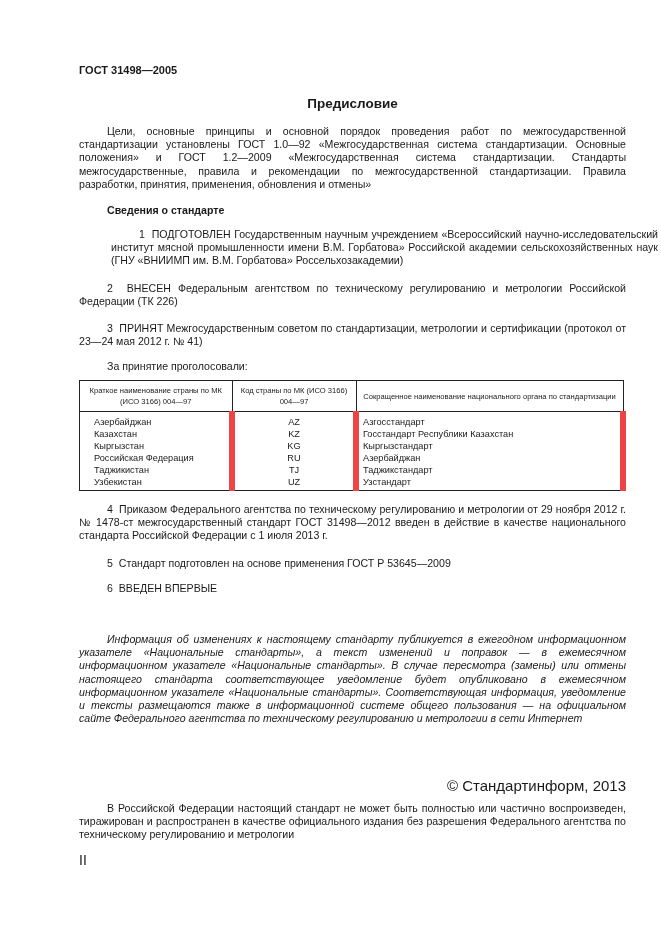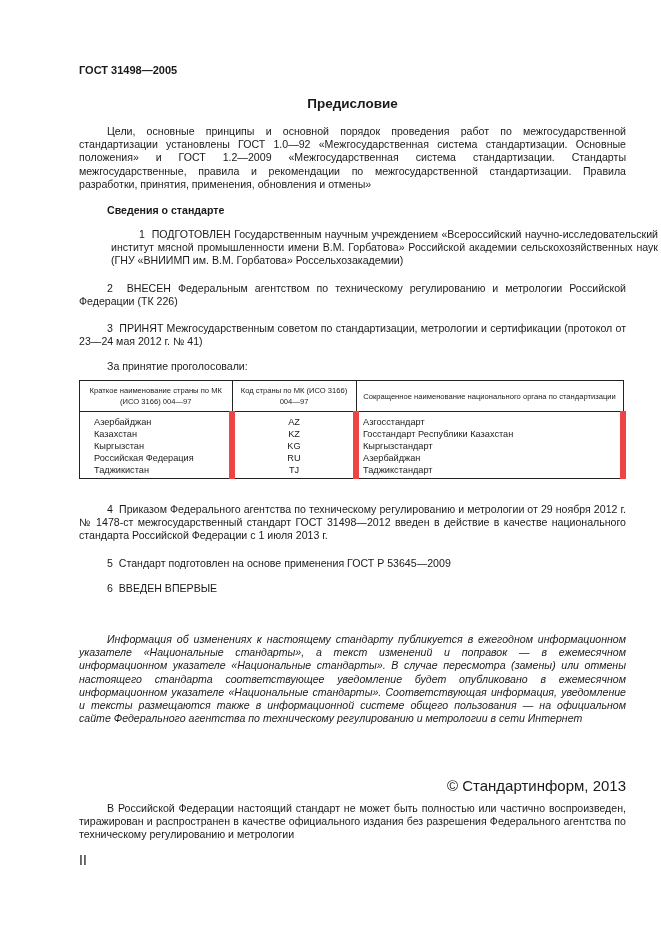--- a/index.html
+++ b/index.html
@@ -86,20 +86,25 @@
       <tr>
         <td class="c1">Российская Федерация</td>
         <td class="c2">RU</td>
         <td class="c3">Азербайджан</td>
       </tr>
       <tr>
         <td class="c1">Таджикистан</td>
         <td class="c2">TJ</td>
         <td class="c3">Таджикстандарт</td>
       </tr>
+      <tr>
+        <td class="c1">Узбекистан</td>
+        <td class="c2">UZ</td>
+        <td class="c3">Узстандарт</td>
+      </tr>
     </tbody>
   </table>
 
   <p class="para indent last-left" style="top:503px;">
     <span>4</span>&nbsp;
     <span>Приказом Федерального агентства по техническому регулированию и метрологии от 29 ноября 2012 г. № 1478-ст межгосударственный стандарт ГОСТ 31498—2012 введен в действие в качестве национального стандарта Российской Федерации с 1 июля 2013 г.</span>
   </p>
 
   <p class="para indent last-left" style="top:557px;">
     <span>5</span>&nbsp;

